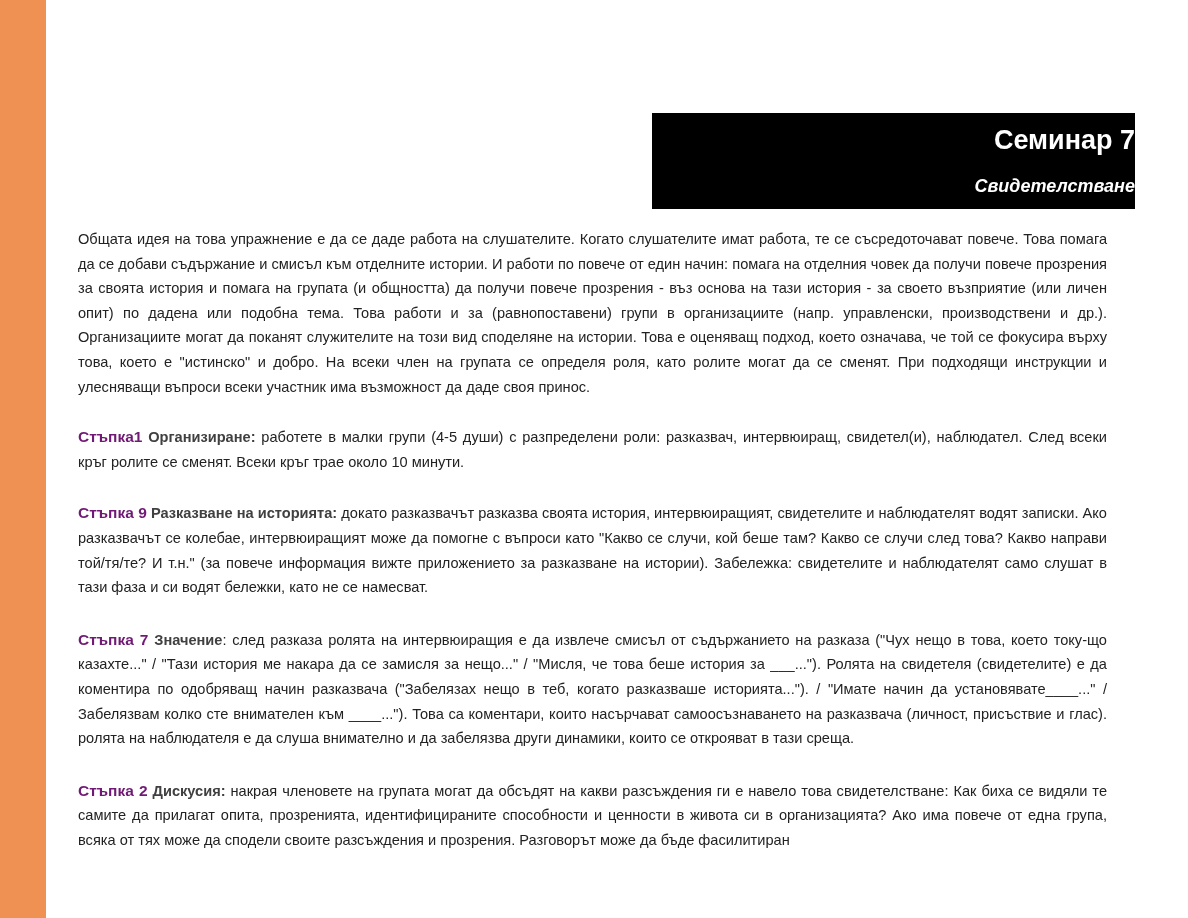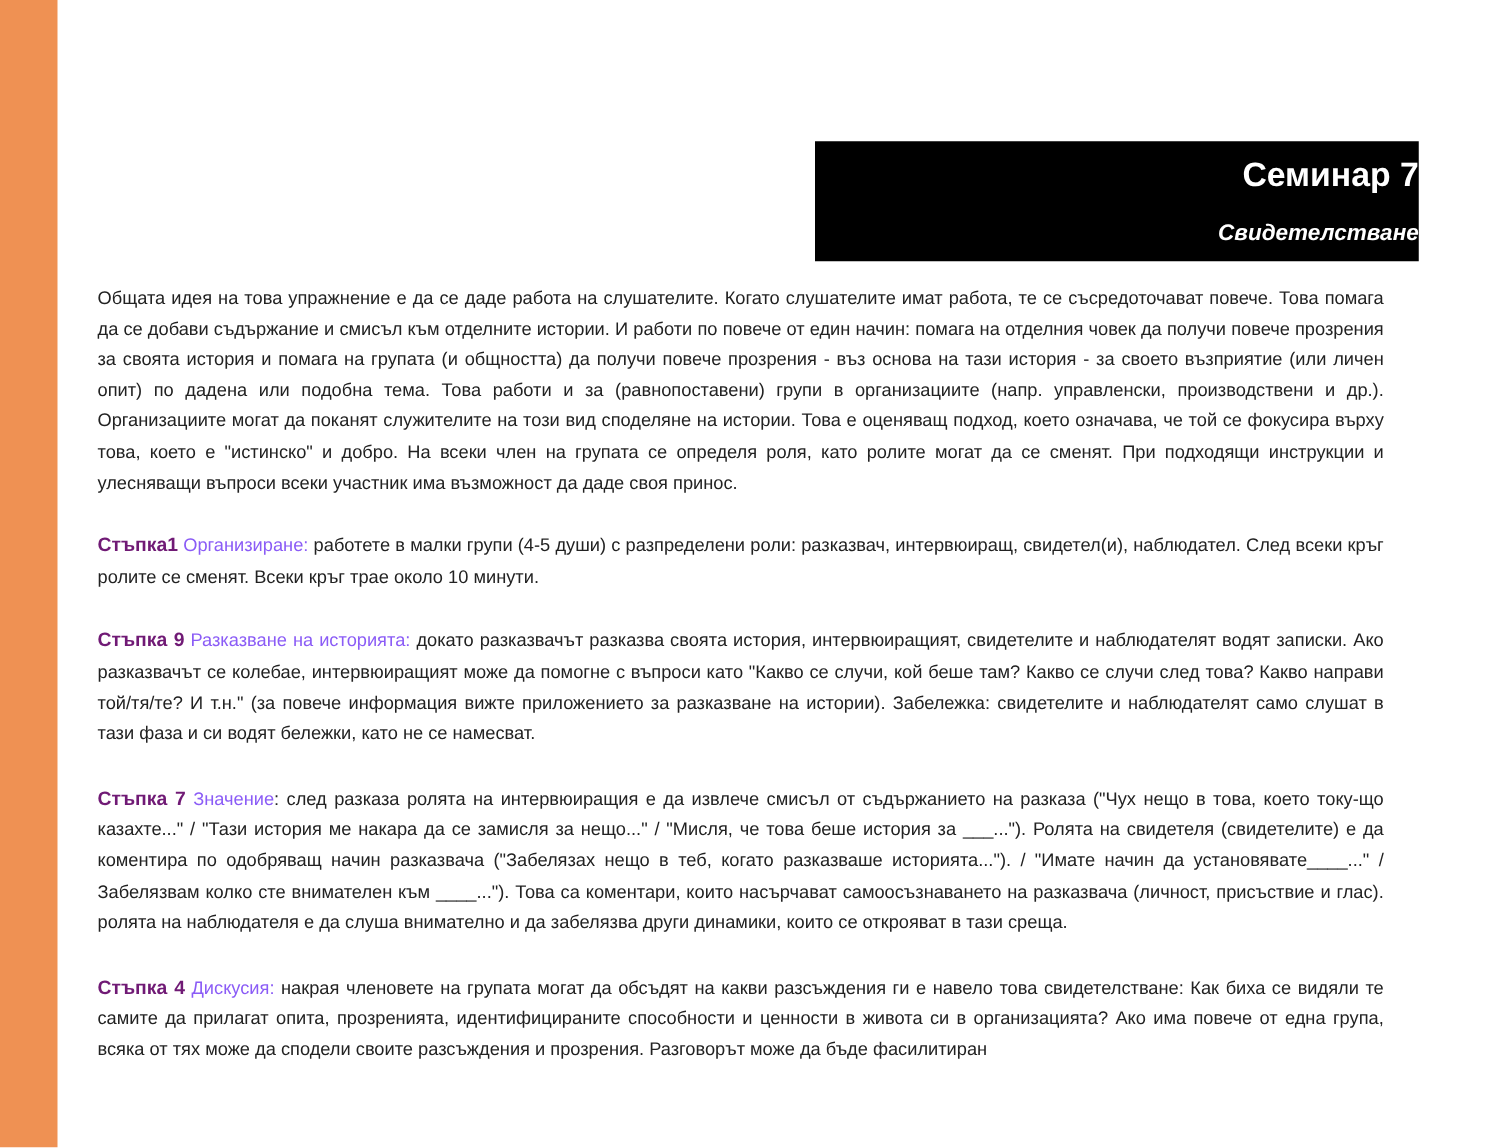--- a/index.html
+++ b/index.html
@@ -68,22 +68,22 @@
     }
     .intro { margin-bottom: 26px; }
     .step { margin-bottom: 28px; }
     .step1 { margin-bottom: 27px; }
     .step-label {
       color: #701a75;
       font-weight: bold;
       font-size: 15.5px;
     }
     .step-heading {
-      font-weight: normal;
-      color: #8b5cf6;
+      font-weight: bold;
+      color: #404040;
     }
   </style>
 </head>
 <body>
 
 <div class="side-bar"></div>
 
 <div class="title-box">
   <div class="title-line1">Семинар 7</div>
   <div class="title-line2">Свидетелстване</div>
@@ -101,16 +101,16 @@
     <span class="step-label">Стъпка 9</span>
     <span class="step-heading">Разказване на историята:</span><span> докато разказвачът разказва своята история, интервюиращият, свидетелите и наблюдателят водят записки. Ако разказвачът се колебае, интервюиращият може да помогне с въпроси като "Какво се случи, кой беше там? Какво се случи след това? Какво направи той/тя/те? И т.н." (за повече информация вижте приложението за разказване на истории). Забележка: свидетелите и наблюдателят само слушат в тази фаза и си водят бележки, като не се намесват.</span>
   </p>
 
   <p class="para step">
     <span class="step-label">Стъпка 7</span>
     <span class="step-heading">Значение</span><span>: след разказа ролята на интервюиращия е да извлече смисъл от съдържанието на разказа ("Чух нещо в това, което току-що казахте..." / "Тази история ме накара да се замисля за нещо..." / "Мисля, че това беше история за ___..."). Ролята на свидетеля (свидетелите) е да коментира по одобряващ начин разказвача ("Забелязах нещо в теб, когато разказваше историята..."). / "Имате начин да установявате____..." / Забелязвам колко сте внимателен към ____..."). Това са коментари, които насърчават самоосъзнаването на разказвача (личност, присъствие и глас). ролята на наблюдателя е да слуша внимателно и да забелязва други динамики, които се открояват в тази среща.</span>
   </p>
 
   <p class="para step">
-    <span class="step-label">Стъпка 4</span>
+    <span class="step-label">Стъпка 2</span>
     <span class="step-heading">Дискусия:</span><span> накрая членовете на групата могат да обсъдят на какви разсъждения ги е навело това свидетелстване: Как биха се видяли те самите да прилагат опита, прозренията, идентифицираните способности и ценности в живота си в организацията? Ако има повече от една група, всяка от тях може да сподели своите разсъждения и прозрения. Разговорът може да бъде фасилитиран</span>
   </p>
 </div>
 
 </body></html>

